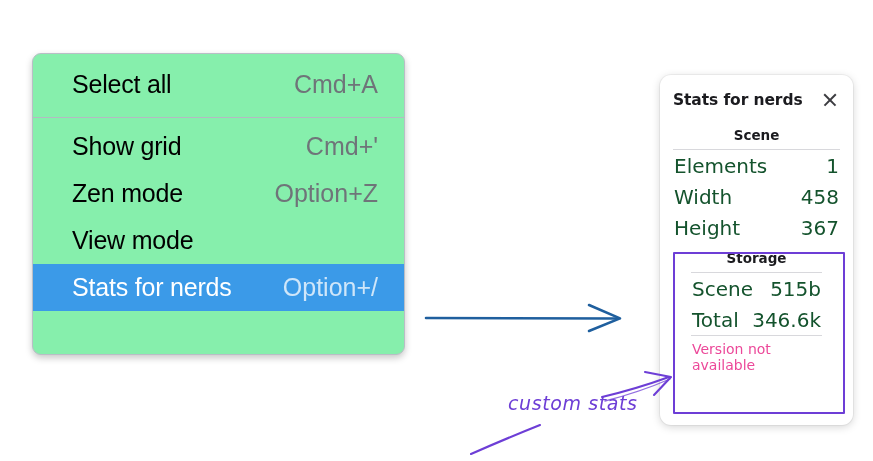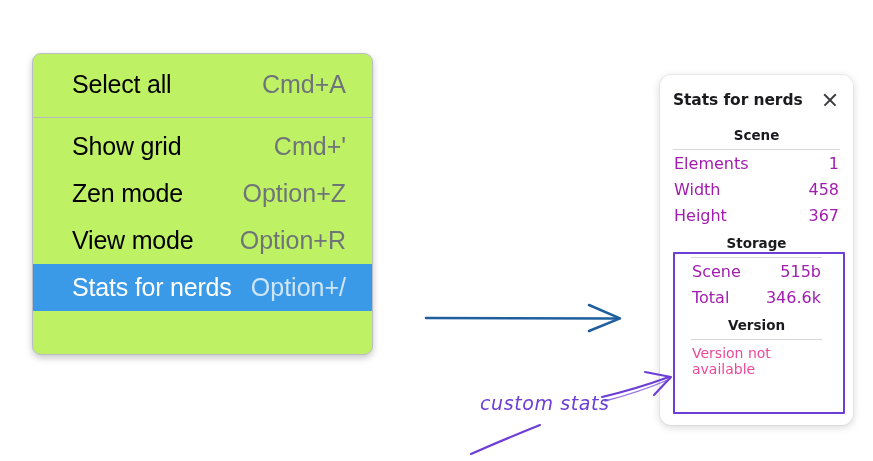--- a/index.html
+++ b/index.html
@@ -18,23 +18,23 @@
   .stage {
     position: absolute;
     inset: 0;
   }
 
   
   .context-menu {
     position: absolute;
     left: 32px;
     top: 53px;
-    width: 341px;
+    width: 373px;
     height: 302px;
-    background: #bef264;
+    background: #86efac;
     border: 1px solid #b9bec6;
     border-radius: 9px;
     box-shadow: 0 3px 7px rgba(0,0,0,0.22);
     box-sizing: border-box;
     overflow: hidden;
   }
   .menu-group {
     padding: 5px 0 6px 0;
   }
   .menu-group.first {
@@ -130,22 +130,22 @@
     padding: 7px 0 6px 0;
   }
   .sp-rule {
     height: 1px;
     background: #d8d8dc;
   }
   .sp-row {
     display: flex;
     align-items: flex-start;
     justify-content: space-between;
-    font-size: 16px;
-    color: #a21caf;
+    font-size: 20px;
+    color: #14532d;
     padding: 4px 1px 3px 1px;
   }
   .sp-row .sp-val { text-align: right; }
   .sp-fullrow {
     font-size: 14px;
     color: #ec4899;
     padding: 5px 1px 3px 1px;
   }
 
   
@@ -168,21 +168,21 @@
   
   .annot-svg {
     position: absolute;
     inset: 0;
     width: 873px;
     height: 461px;
     pointer-events: none;
   }
   .annot-text {
     position: absolute;
-    left: 480px;
+    left: 508px;
     top: 392px;
     font-family: "DejaVu Sans", sans-serif;
     font-size: 19px;
     font-style: italic;
     letter-spacing: 0.6px;
     color: #6d3ed6;
     white-space: nowrap;
   }
 </style>
 </head>
@@ -205,21 +205,20 @@
       <div class="menu-item">
         <span class="mi-label">Show grid</span>
         <span class="mi-shortcut">Cmd+'</span>
       </div>
       <div class="menu-item">
         <span class="mi-label">Zen mode</span>
         <span class="mi-shortcut">Option+Z</span>
       </div>
       <div class="menu-item">
         <span class="mi-label">View mode</span>
-        <span class="mi-shortcut">Option+R</span>
       </div>
       <div class="menu-item selected">
         <span class="mi-label">Stats for nerds</span>
         <span class="mi-shortcut">Option+/</span>
       </div>
     </div>
   </div>
 
   <div class="stats-panel">
 
@@ -253,21 +252,20 @@
           <span>Scene</span>
           <span class="sp-val">515b</span>
         </div>
         <div class="sp-row">
           <span>Total</span>
           <span class="sp-val">346.6k</span>
         </div>
       </div>
 
       <div>
-        <div class="sp-section-head">Version</div>
         <div class="sp-rule"></div>
         <div class="sp-fullrow">Version not available</div>
       </div>
     </div>
 
     <div class="sp-highlight"></div>
   </div>
 
   <svg class="annot-svg" viewBox="0 0 873 461" xmlns="http://www.w3.org/2000/svg">
 

